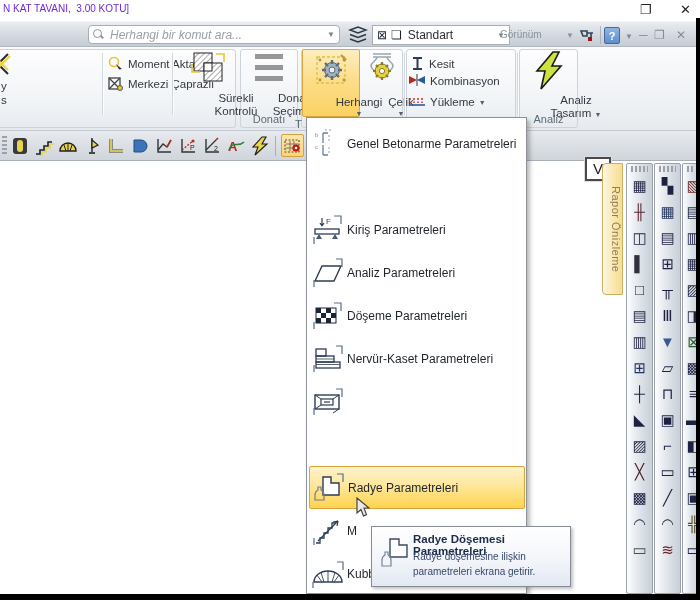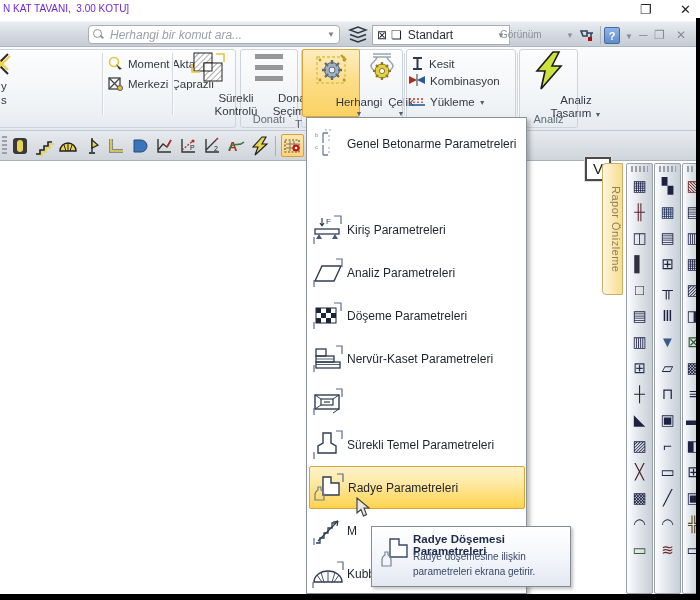--- a/index.html
+++ b/index.html
@@ -535,29 +535,20 @@
         <svg width="32" height="32" viewBox="0 0 32 32">
             <rect x="3" y="9" width="24" height="14" fill="none" stroke="#2e3c52" stroke-width="1.4"></rect>
             <rect x="9" y="13" width="12" height="6" fill="none" stroke="#2e3c52" stroke-width="1.2"></rect>
             <path d="M3 9l6 4M27 9l-6 4M3 23l6-4M27 23l-6 4" stroke="#2e3c52" stroke-width="1"></path>
             <path d="M12 16h6" stroke="#2e3c52" stroke-width="1.2"></path>
             <path d="M24 3h6v8M2 29v-7" fill="none" stroke="#5a6b8c" stroke-width="1.2"></path>
           </svg>
       </span>
     </div>
 
-    <div class="mitem" style="top:305px">
-      <span class="micon">
-        <svg width="32" height="32" viewBox="0 0 32 32">
-            <path d="M11 4h8v10l5 3v7H6v-7l5-3z" fill="none" stroke="#2e3c52" stroke-width="1.4"></path>
-            <path d="M24 2h6v8M2 30v-7" fill="none" stroke="#5a6b8c" stroke-width="1.2"></path>
-          </svg>
-      </span>
-      <span class="mlbl">Sürekli Temel Parametreleri</span>
-    </div>
 
     <div class="mitem mhl" style="top:348px">
       <span class="micon">
         <svg width="32" height="32" viewBox="0 0 32 32">
             <path d="M12 6h8v6h8v12H12z" fill="#fff" stroke="#2e3c52" stroke-width="1.4" transform="translate(-2,-1)"></path>
             <path d="M5 18c-2 1-3 3-3 5v5h9v-5c0-2-1-4-3-5v-3H5z" fill="none" stroke="#6b7f9e" stroke-width="1.2"></path>
             <path d="M24 2h6v8" fill="none" stroke="#5a6b8c" stroke-width="1.2"></path>
           </svg>
       </span>
       <span class="mlbl">Radye Parametreleri</span>

